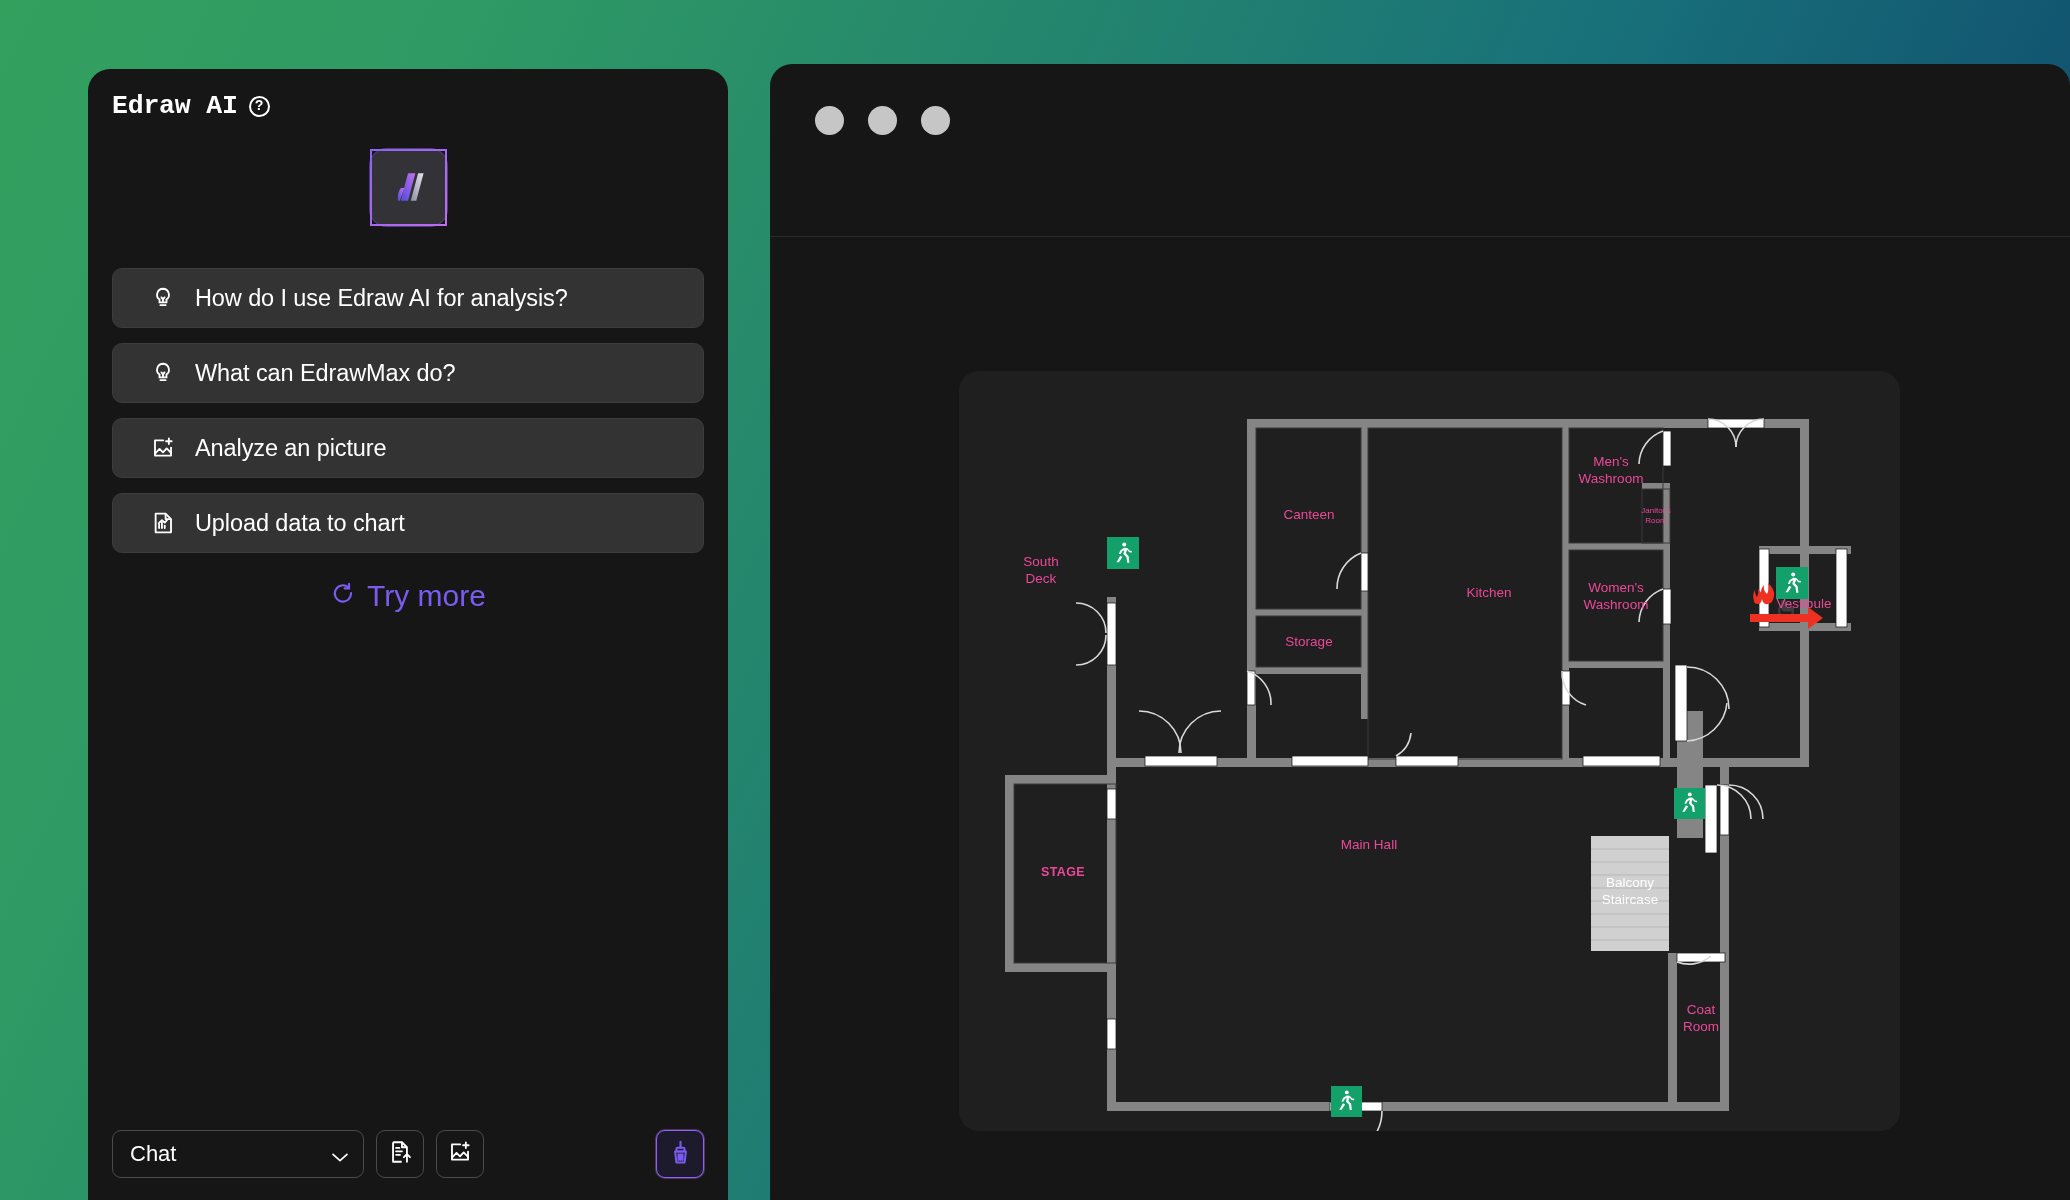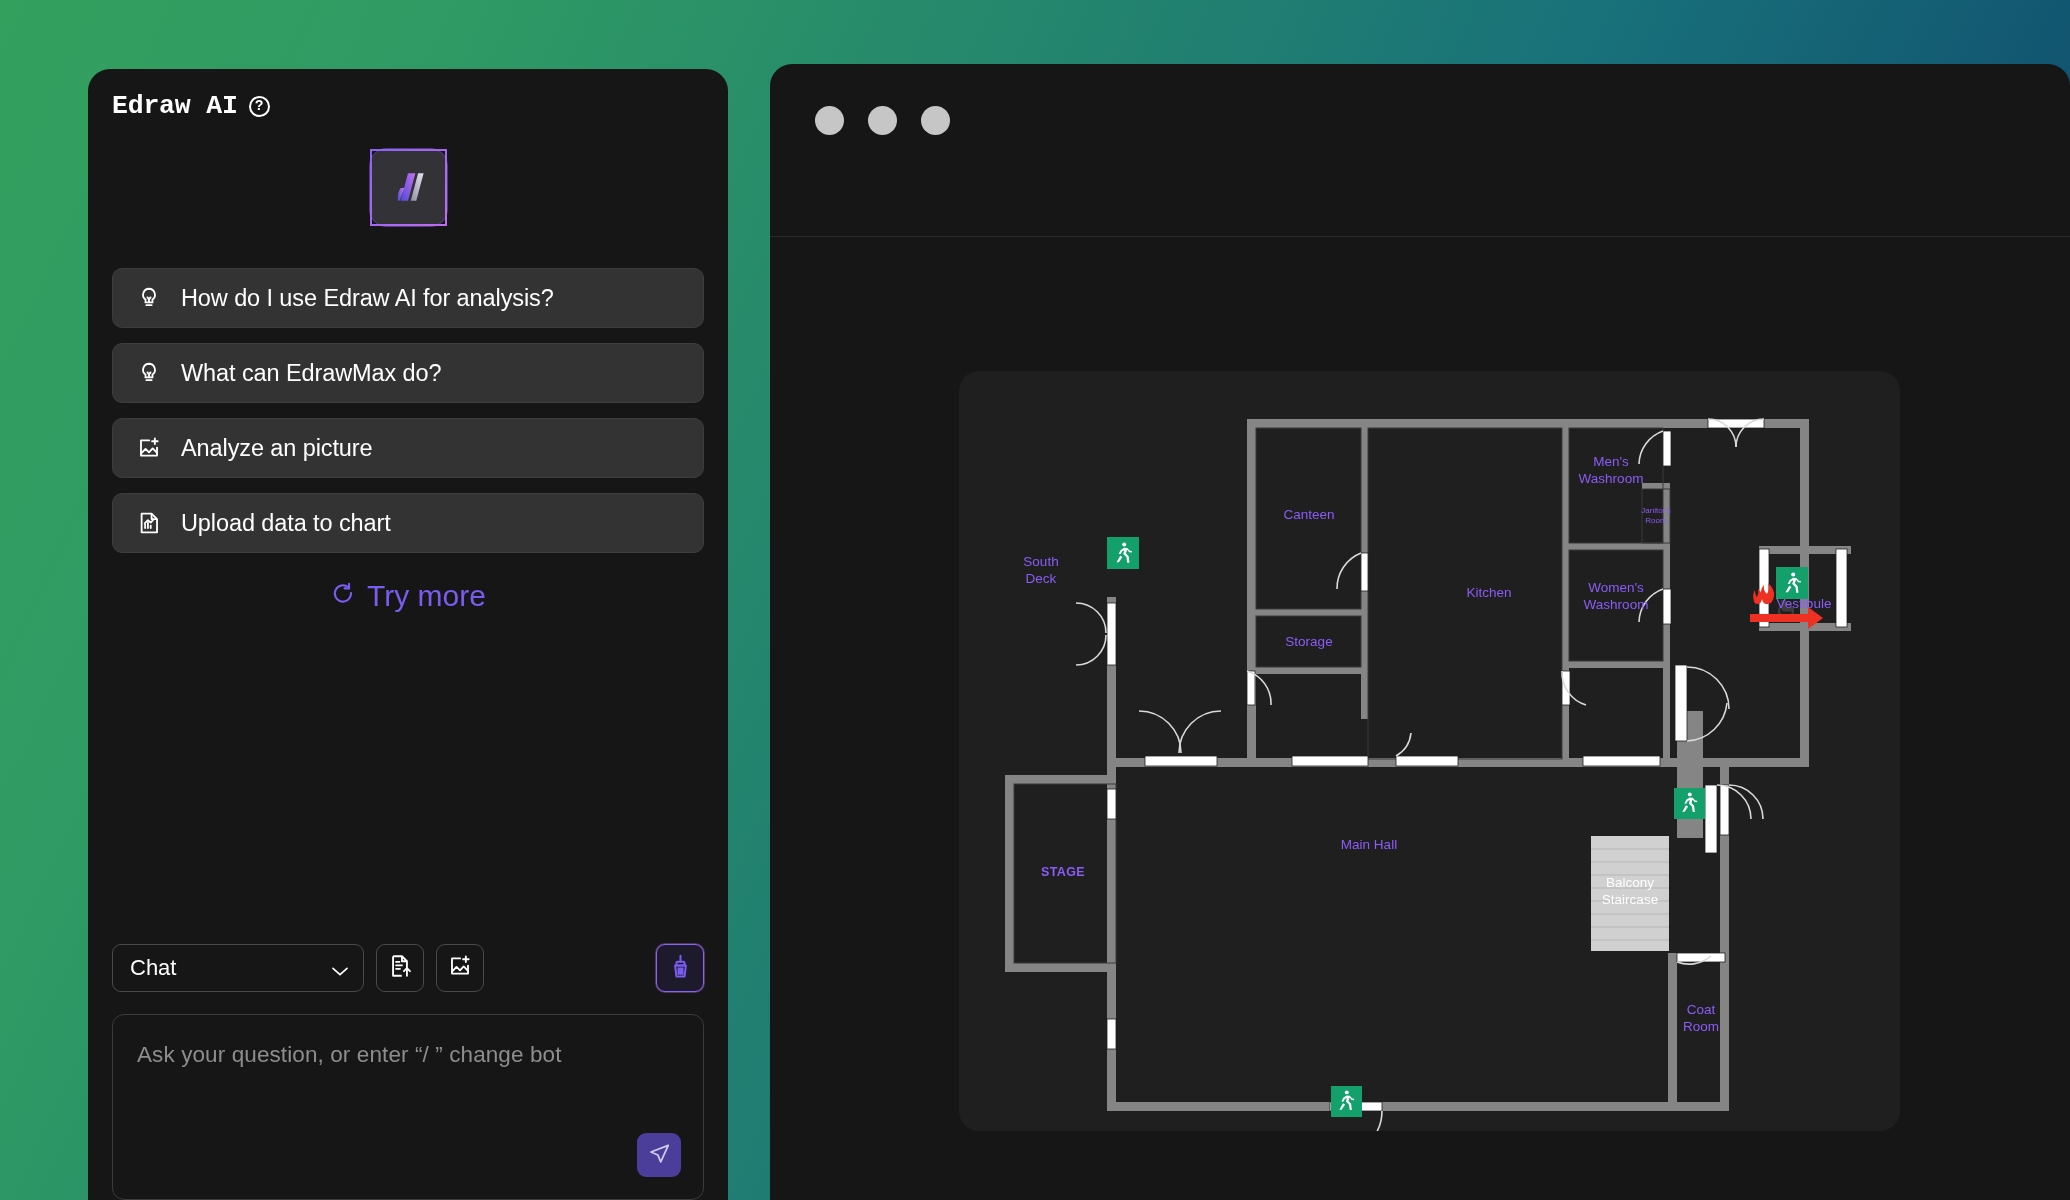--- a/index.html
+++ b/index.html
@@ -57,21 +57,21 @@
   #brand-logo svg { width: 44px; height: 44px; }
 
   #suggestions { margin-top: 42px; padding: 0 24px; }
   .suggestion {
     display: flex; align-items: center; gap: 19px;
     height: 60px;
     margin-bottom: 15px;
     background: #333333;
     border: 1px solid #3d3d3d;
     border-radius: 10px;
-    padding-left: 22px;
+    padding-left: 36px;
     cursor: pointer;
   }
   .suggestion .sico { width: 27px; height: 27px; flex: 0 0 27px; color: #fff; display:flex; align-items:center; justify-content:center;}
   .suggestion .sico svg { width: 26px; height: 26px; display:block; }
   .suggestion .slabel {
     font-size: 23.5px; color: #ffffff; letter-spacing: -0.1px;
   }
 
   #try-more {
     display: flex; align-items: center; justify-content: center; gap: 11px;
@@ -157,21 +157,21 @@
     position: absolute;
     left: 189px; top: 307px;
     width: 941px; height: 760px;
     background: #1f1f1f;
     border-radius: 20px;
   }
   #floorplan { position: absolute; inset: 0; }
 
   .rlabel {
     position: absolute;
-    color: #8b5cf6;
+    color: #ec4899;
     font-size: 13.5px;
     text-align: center;
     line-height: 1.25;
     white-space: pre-line;
     transform: translate(-50%, -50%);
     pointer-events: none;
   }
   .rlabel.bold { font-weight: bold; font-size: 12.5px; letter-spacing: .4px; }
   .rlabel.tiny { font-size: 8px; }
 
@@ -313,30 +313,20 @@
           <svg viewBox="0 0 24 24" fill="none" stroke="#7a5cf0" stroke-width="1.8" stroke-linecap="round" stroke-linejoin="round">
             <path d="M12 2.4v5.4"></path>
             <rect x="8.4" y="7.8" width="7.2" height="3.4" rx="1"></rect>
             <path d="M7.2 11.2h9.6l-1.2 9.6H8.4z"></path>
             <path d="M10.2 13.6v5M12 13.6v5M13.8 13.6v5"></path>
           </svg>
         </span>
       </div>
     </div>
 
-    <div id="input-box">
-      <div id="input-placeholder">Ask your question, or enter  “/ ” change bot</div>
-      <div id="send-btn">
-        <span>
-          <svg viewBox="0 0 24 24" fill="none" stroke="#cfc9ee" stroke-width="1.7" stroke-linejoin="round">
-            <path d="M20.4 4.2 L3.8 10.6 L10.4 13.4 L13.2 20z"></path>
-          </svg>
-        </span>
-      </div>
-    </div>
   </div>
 </div>
 
 <div id="right-window">
   <div id="window-dots">
     <div class="wdot"></div>
     <div class="wdot"></div>
     <div class="wdot"></div>
   </div>
   <div id="window-divider"></div>

